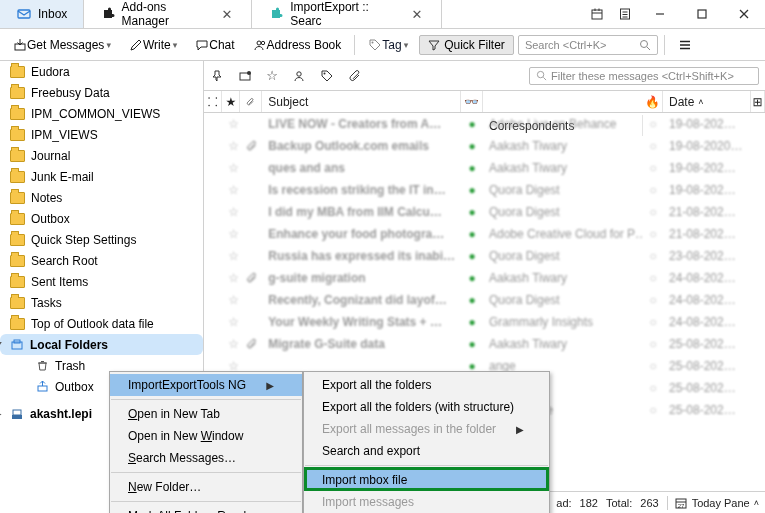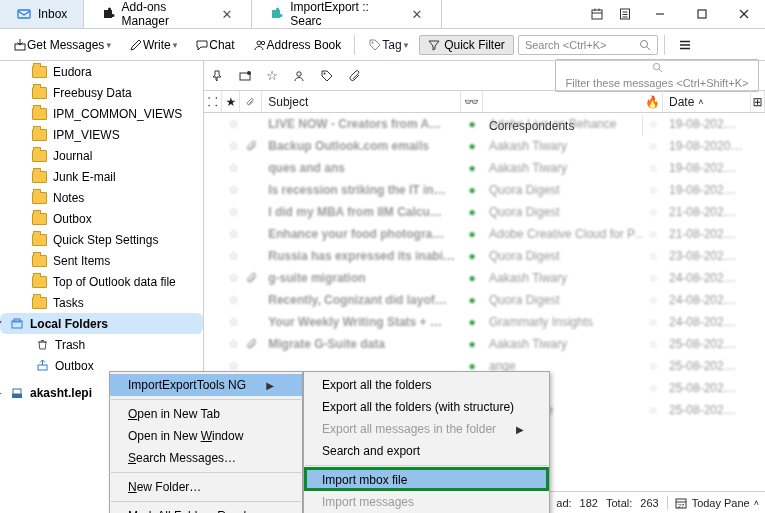--- a/index.html
+++ b/index.html
@@ -19,31 +19,31 @@
 .toolbar { height: 32px; border-bottom: 1px solid #d0d0d0; display: flex; align-items: center; padding: 0 6px; gap: 4px; font-size: 12px; }
 .tbtn { display: flex; align-items: center; padding: 2px 6px; border: 1px solid transparent; border-radius: 2px; white-space: nowrap; }
 .tdrop::after { content: "▾"; font-size: 9px; color: #666; margin-left: 2px; }
 .sep { width: 1px; height: 20px; background: #d0d0d0; margin: 0 2px; }
 .qf { border: 1px solid #bdbdbd; background: #e8e8e8; padding: 2px 8px; border-radius: 2px; display:flex; align-items:center; gap:4px;}
 .search { flex: 1; max-width: 140px; height: 20px; border: 1px solid #bdbdbd; padding: 0 6px; font-size: 11px; color: #888; display:flex; align-items:center; border-radius:2px;}
 
 
 .body { display: flex; height: calc(513px - 29px - 32px); }
 .sidebar { width: 210px; border-right: 1px solid #d0d0d0; overflow: hidden; font-size: 12px; }
-.tree-row { display: flex; align-items: center; padding: 2px 4px 2px 32px; gap: 6px; height: 21px; white-space: nowrap; }
+.tree-row { display: flex; align-items: center; padding: 2px 4px 2px 10px; gap: 6px; height: 21px; white-space: nowrap; }
 .tree-row.sel { background: #cfe6fb; border-radius: 6px; }
 .tree-row.sub { padding-left: 36px; }
 .expander { width: 10px; text-align: center; color: #555; font-size: 10px; margin-left: -14px; }
 .folder-ico { width: 15px; height: 12px; background: #f7c64a; border: 1px solid #c79a1f; border-radius: 1px; position: relative; }
 .folder-ico::before { content: ""; position: absolute; top: -4px; left: 0; width: 6px; height: 3px; background: #f7c64a; border: 1px solid #c79a1f; border-bottom: none; border-radius: 1px 1px 0 0;}
 
 
 .main { flex: 1; display: flex; flex-direction: column; }
 .filterbar { height: 30px; border-bottom: 1px solid #d0d0d0; display: flex; align-items: center; padding: 0 6px; gap: 14px; font-size: 13px; color: #444; }
-.filter-search { margin-left: auto; font-size: 11px; color: #888; border: 1px solid #bdbdbd; padding: 2px 6px; border-radius: 2px; width: 204px; display:flex; align-items:center; gap:4px;flex-direction:column;}
+.filter-search { margin-left: auto; font-size: 11px; color: #888; border: 1px solid #bdbdbd; padding: 2px 6px; border-radius: 2px; width: 230px; display:flex; align-items:center; gap:4px;}
 .colhead { height: 22px; border-bottom: 1px solid #d0d0d0; display: flex; align-items: center; font-size: 12px; color: #222; }
 .colhead > div { border-right: 1px solid #e4e4e4; height: 100%; display: flex; align-items: center; padding: 0 6px; }
 .c-thread{width:18px;justify-content:center;} .c-star{width:18px;justify-content:center;} .c-att{width:22px;justify-content:center;}
 .c-subj{flex:1;min-width:0;} .c-dot{width:22px;justify-content:center;} .c-corr{width:160px;margin-top:48px;} .c-sp{width:20px;justify-content:center;} .c-date{width:88px;} .c-end{width:14px;justify-content:center;}
 .msglist { flex: 1; overflow: hidden; }
 .msgrow { height: 22px; display: flex; align-items: center; font-size: 12px; color: #b0b0b0; filter: blur(1.1px); }
 .msgrow > div { padding: 0 6px; }
 .m-th{width:18px;} .m-st{width:18px;color:#aaa;} .m-at{width:22px;text-align:center;color:#555;}
 .m-subj{flex:1;white-space:nowrap;overflow:hidden;text-overflow:ellipsis;font-weight:600;color:#9a9a9a;}
 .m-dot{width:22px;text-align:center;color:#2a9d3a;} .m-corr{width:160px;white-space:nowrap;overflow:hidden;color:#9a9a9a;}
@@ -225,29 +225,33 @@
         <div class="tree-row">
           <span class="folder-ico"></span>
           <span>Outbox</span>
         </div>
         <div class="tree-row">
           <span class="folder-ico"></span>
           <span>Quick Step Settings</span>
         </div>
         <div class="tree-row">
           <span class="folder-ico"></span>
+          <span>Search Root</span>
+        </div>
+        <div class="tree-row">
+          <span class="folder-ico"></span>
           <span>Sent Items</span>
         </div>
         <div class="tree-row">
           <span class="folder-ico"></span>
+          <span>Tasks</span>
+        </div>
+        <div class="tree-row">
+          <span class="folder-ico"></span>
           <span>Top of Outlook data file</span>
-        </div>
-        <div class="tree-row">
-          <span class="folder-ico"></span>
-          <span>Tasks</span>
         </div>
       </div>
     <div class="tree-row sel" style="padding-left:8px">
       <span class="expander">⯆</span>
       <span>
           <svg width="14" height="14" viewBox="0 0 14 14">
             <rect x="2" y="4" width="10" height="7" fill="none" stroke="#2e7dd6"></rect>
             <rect x="4" y="2" width="6" height="3" fill="none" stroke="#2e7dd6"></rect>
           </svg>
         </span>

